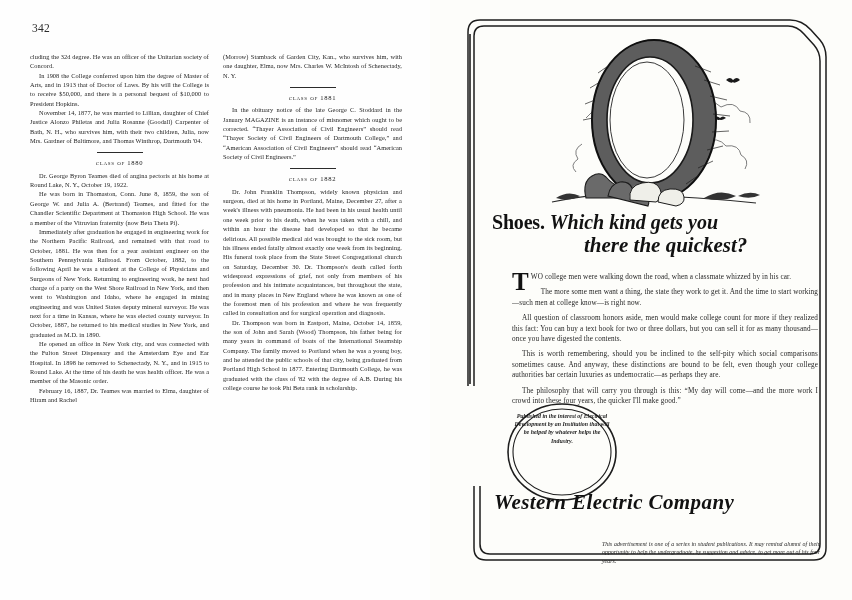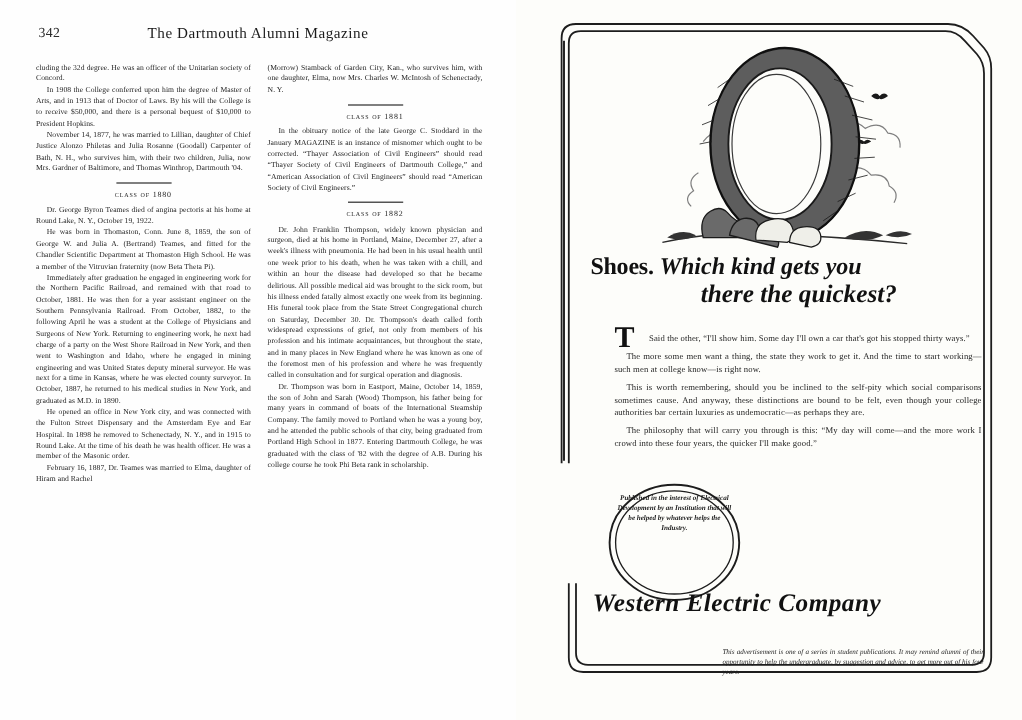--- a/index.html
+++ b/index.html
@@ -179,21 +179,20 @@
   }
 </style>
 </head>
 <body>
 
 <div id="spread">
 
   <div id="text-page">
 
     <div id="page-number">342</div>
-    <div id="running-head">The Dartmouth Alumni Magazine</div>
 
     <div id="text-columns">
 
       <div class="txtcol">
         <p class="noindent">cluding the 32d degree.  He was an officer of the Unitarian society of Concord.</p>
         <p>In 1908 the College conferred upon him the degree of Master of Arts, and in 1913 that of Doctor of Laws.  By his will the College is to receive $50,000, and there is a personal bequest of $10,000 to President Hopkins.</p>
         <p>November 14, 1877, he was married to Lillian, daughter of Chief Justice Alonzo Philetas and Julia Rosanne (Goodall) Carpenter of Bath, N. H., who survives him, with their two children, Julia, now Mrs. Gardner of Baltimore, and Thomas Winthrop, Dartmouth '04.</p>
 
         <div class="rule"></div>
         <div class="class-head">Class of 1880</div>
@@ -295,24 +294,24 @@
       <div id="ad-headline">
         <div class="l1">
           <span class="roman">Shoes.</span>
           <span class="ital">Which kind gets you</span>
         </div>
         <div class="l2">there the quickest?</div>
       </div>
 
       <div id="ad-body">
         <p class="lead">
-          <span id="dropcap">T</span>
+          <span id="dropcap">T</span><span>WO college men were walking down the road, when a classmate whizzed by in his car.</span>
         </p>
-        <p>Said the other, “I'll show him. Some day I'll own a car that's got his stopped thirty ways.”</p>
         <p>The more some men want a thing, the state they work to get it.  And the time to start working—such men at college know—is right now.</p>
+        <p>All question of classroom honors aside, men would make college count for more if they realized this fact: You can buy a text book for two or three dollars, but you can sell it for as many thousand—once you have digested the contents.</p>
         <p>This is worth remembering, should you be inclined to the self-pity which social comparisons sometimes cause.  And anyway, these distinctions are bound to be felt, even though your college authorities bar certain luxuries as undemocratic—as perhaps they are.</p>
         <p>The philosophy that will carry you through is this: “My day will come—and the more work I crowd into these four years, the quicker I'll make good.”</p>
       </div>
 
       <svg id="seal" viewBox="0 0 116 104">
         <ellipse cx="58" cy="52" rx="54" ry="48" fill="none" stroke="#1d1d1d" stroke-width="1.6"></ellipse>
         <ellipse cx="58" cy="52" rx="49" ry="43" fill="none" stroke="#1d1d1d" stroke-width="1.1"></ellipse>
       </svg>
       <div id="seal-text">Published in the interest of Electrical Development by an Institution that will be helped by whatever helps the Industry.</div>
 

